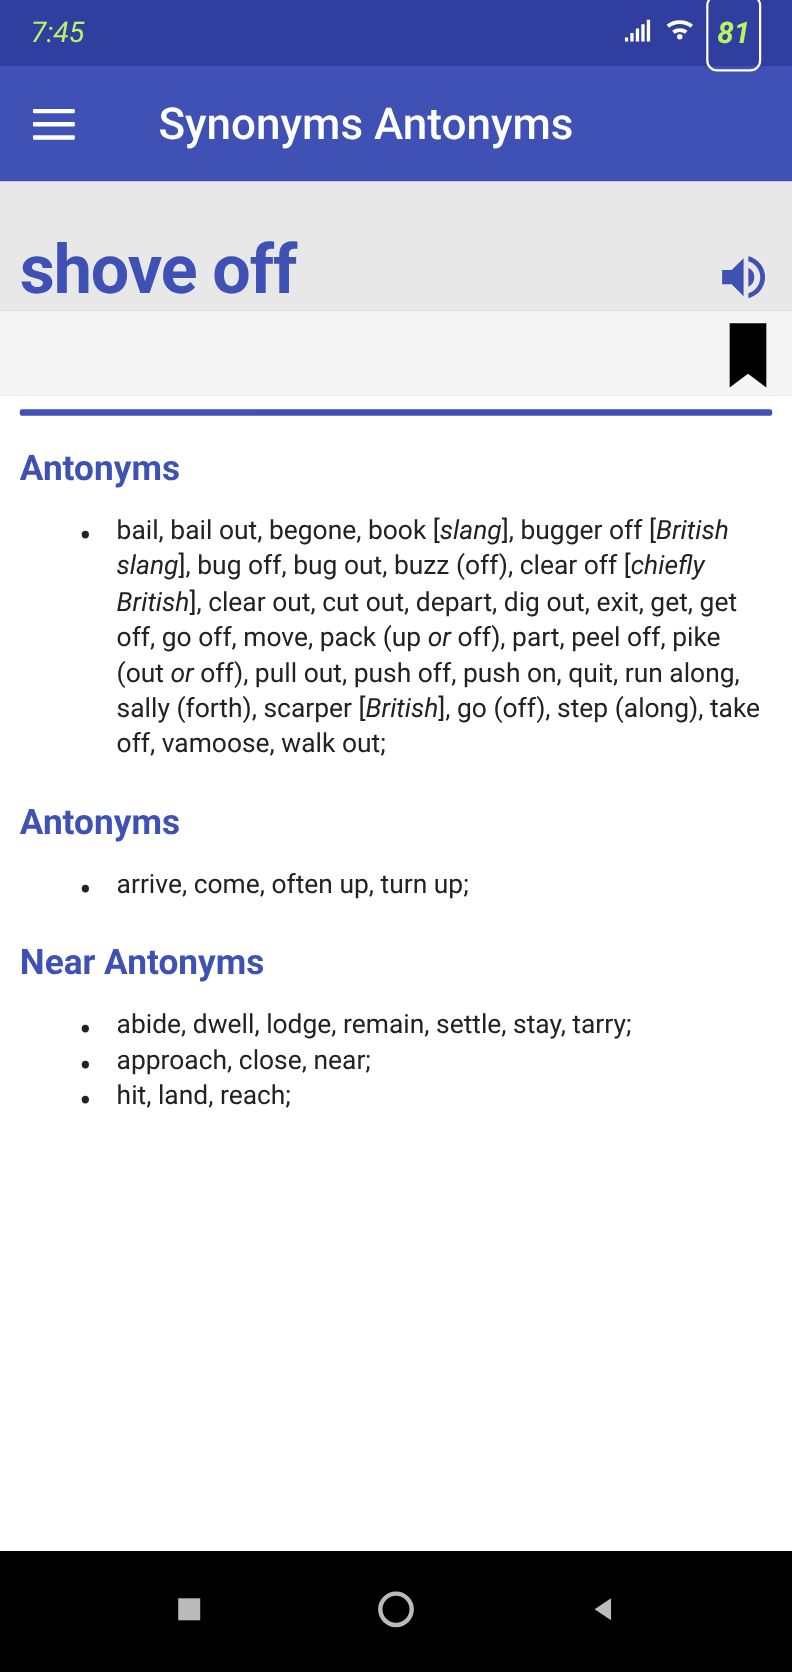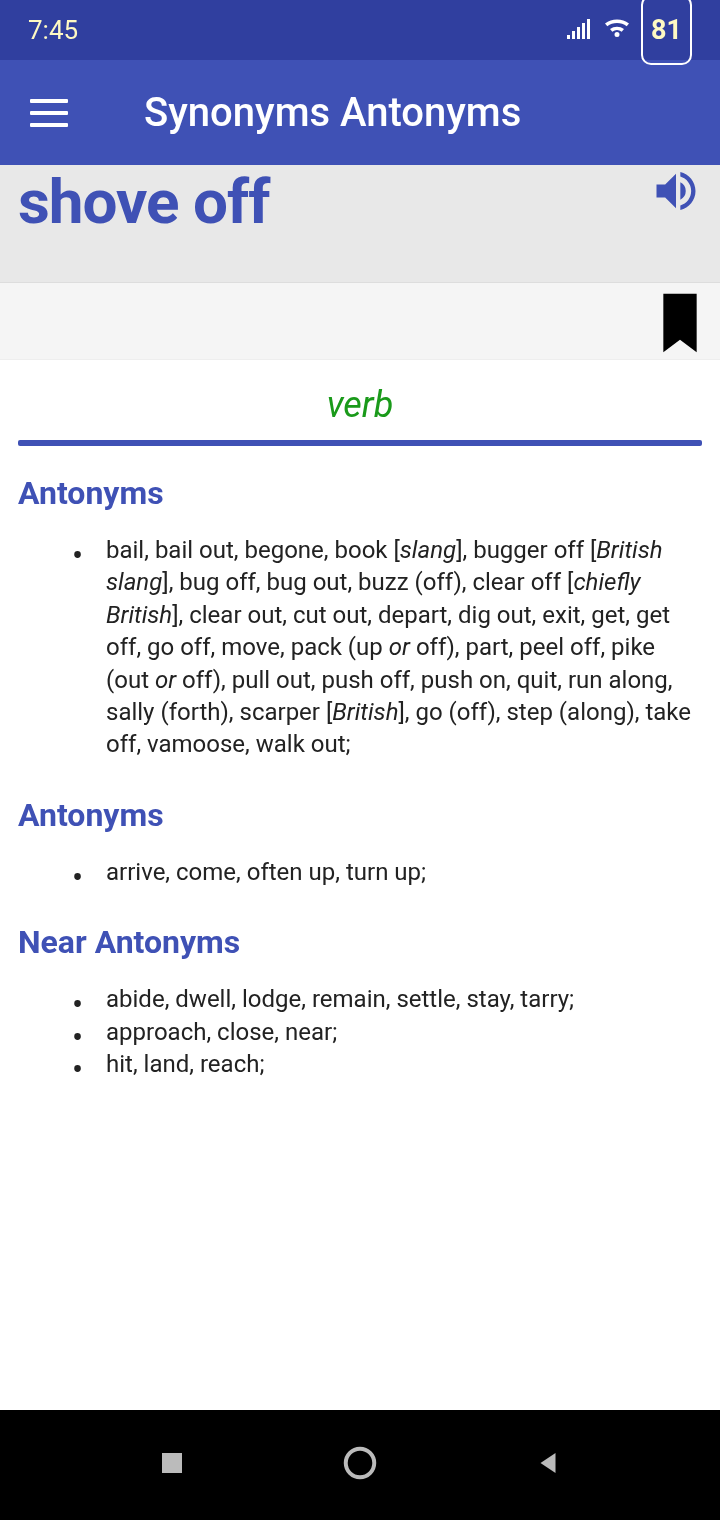--- a/index.html
+++ b/index.html
@@ -7,45 +7,46 @@
     width: 720px;
     height: 1520px;
     font-family: Roboto, Arial, sans-serif;
     background: #fff;
     overflow: hidden;
     position: relative;
   }
   .status-bar {
     height: 60px;
     background: #303f9f;
-    color: #fef9c3;
+    color: #bef264;
     display: flex;
     align-items: center;
     justify-content: space-between;
     padding: 0 28px;
     font-size: 26px;
+    font-style: italic;
   }
   .status-right { display: flex; align-items: center; gap: 10px; }
   .app-bar {
     height: 105px;
     background: #3f51b5;
     color: #fff;
     display: flex;
     align-items: center;
     padding: 0 20px;
     gap: 38px;
   }
   .hamburger { display: flex; flex-direction: column; gap: 8px; margin-right: 28px; padding: 10px; }
   .hamburger span { display: block; width: 38px; height: 4px; background: #fff; border-radius: 1px; }
   .app-title { font-size: 40px; font-weight: 500; }
   .word-bar {
     height: 118px;
     background: #e8e8e8;
     display: flex;
-    align-items: flex-start;
+    align-items: flex-end;
     justify-content: space-between;
     padding: 0 18px;
     border-bottom: 1px solid #ddd;
   }
   .word { font-size: 62px; font-weight: 700; color: #3f51b5; letter-spacing: -1px; }
   .speaker-icon { color: #3f51b5; }
   .bookmark-row {
     height: 77px;
     background: #f5f5f5;
     position: relative;
@@ -148,21 +149,20 @@
 
 <div class="bookmark-row">
   <div class="bookmark-icon">
     <svg width="50" height="60" viewBox="0 0 24 28">
         <path fill="#000" d="M4 0h16v28l-8-6-8 6z"></path>
       </svg>
   </div>
 </div>
 
 <div class="content">
-  <div class="pos">verb</div>
   <div class="hr-bar"></div>
 
 
   <div class="section-label">Antonyms</div>
   <ul class="terms">
       <li>bail, bail out, begone, book [<span class="it">slang</span>], bugger off [<span class="it">British slang</span>], bug off, bug out, buzz (off), clear off [<span class="it">chiefly British</span>], clear out, cut out, depart, dig out, exit, get, get off, go off, move, pack (up <span class="it">or</span> off), part, peel off, pike (out <span class="it">or</span> off), pull out, push off, push on, quit, run along, sally (forth), scarper [<span class="it">British</span>], go (off), step (along), take off, vamoose, walk out;</li>
     </ul>
 
   <div class="section-label">Antonyms</div>
   <ul class="terms">

